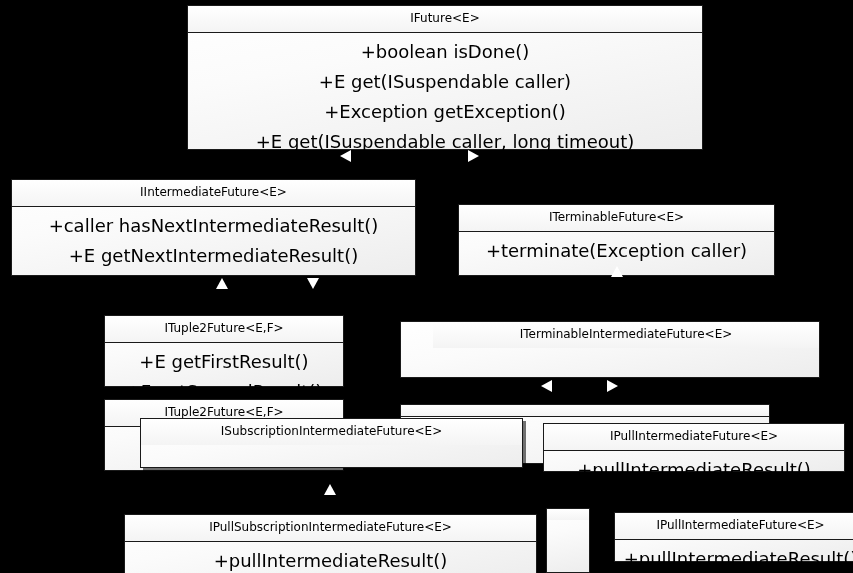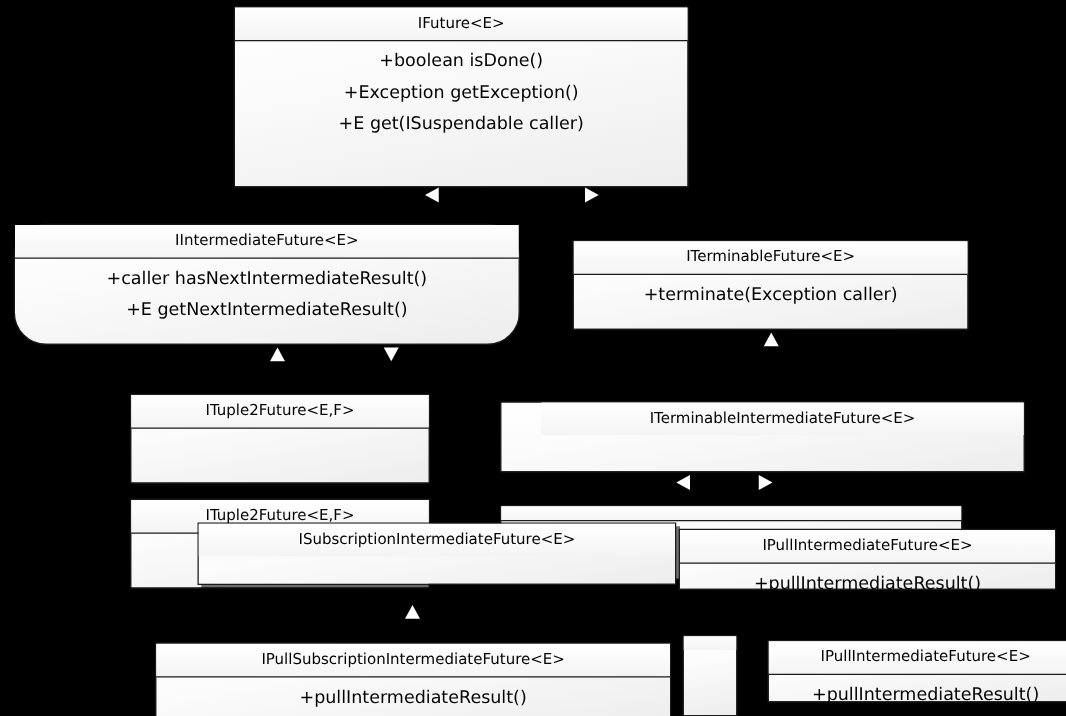--- a/index.html
+++ b/index.html
@@ -35,21 +35,21 @@
   }
   .uml-class.no-members .uml-title {
     border-bottom: none;
   }
   .uml-members {
     padding: 4px 6px 6px 6px;
   }
   .uml-member {
     text-align: center;
     color: #000000;
-    font-size: 14px;
+    font-size: 18px;
     line-height: 1.22;
     padding: 4px 2px;
     white-space: nowrap;
     overflow: hidden;
   }
   .arrow {
     position: absolute;
     width: 0;
     height: 0;
   }
@@ -73,61 +73,66 @@
     border-bottom: 6px solid transparent;
     border-left: 11px solid #ffffff;
   }
 </style>
 </head>
 <body>
 
 <div id="canvas">
   <div id="edges"></div>
   <div id="classes">
-      <div class="uml-class" style="left: 187px; top: 5px; width: 364px; height: 145px; z-index: 10;">
+      <div class="uml-class" style="left: 187px; top: 5px; width: 516px; height: 145px; z-index: 10;">
         <div class="uml-title">IFuture&lt;E&gt;</div>
         <div class="uml-members">
           <div class="uml-member">+boolean isDone()</div>
+          <div class="uml-member">+E get(ISuspendable caller)</div>
           <div class="uml-member">+Exception getException()</div>
-          <div class="uml-member">+E get(ISuspendable caller)</div>
+          <div class="uml-member">+E get(ISuspendable caller, long timeout)</div>
         </div>
       </div>
-      <div class="uml-class" style="left: 11px; top: 179px; width: 405px; height: 97px; z-index: 11; border-radius: 26px;">
+      <div class="uml-class" style="left: 11px; top: 179px; width: 405px; height: 97px; z-index: 11;">
         <div class="uml-title">IIntermediateFuture&lt;E&gt;</div>
         <div class="uml-members">
           <div class="uml-member">+caller hasNextIntermediateResult()</div>
           <div class="uml-member">+E getNextIntermediateResult()</div>
         </div>
       </div>
-      <div class="uml-class" style="left: 458px; top: 192px; width: 317px; height: 72px; z-index: 12;">
+      <div class="uml-class" style="left: 458px; top: 204px; width: 317px; height: 72px; z-index: 12;">
         <div class="uml-title">ITerminableFuture&lt;E&gt;</div>
         <div class="uml-members">
           <div class="uml-member">+terminate(Exception caller)</div>
         </div>
       </div>
       <div class="uml-class" style="left: 104px; top: 315px; width: 240px; height: 72px; z-index: 13;">
         <div class="uml-title">ITuple2Future&lt;E,F&gt;</div>
+        <div class="uml-members">
+          <div class="uml-member">+E getFirstResult()</div>
+          <div class="uml-member">+F getSecondResult()</div>
+        </div>
       </div>
       <div class="uml-class no-members" style="left: 400px; top: 321px; width: 420px; height: 57px; z-index: 14; padding-left: 32px;">
         <div class="uml-title">ITerminableIntermediateFuture&lt;E&gt;</div>
       </div>
       <div class="uml-class" style="left: 104px; top: 399px; width: 240px; height: 72px; z-index: 15;">
         <div class="uml-title">ITuple2Future&lt;E,F&gt;</div>
         <div class="uml-members">
           <div class="uml-member"></div>
           <div class="uml-member"></div>
         </div>
       </div>
       <div class="uml-class" style="left: 400px; top: 404px; width: 370px; height: 60px; z-index: 16;">
         <div class="uml-title"></div>
         <div class="uml-members">
           <div class="uml-member"></div>
         </div>
       </div>
-      <div class="uml-class no-members" style="left: 158px; top: 418px; width: 383px; height: 50px; z-index: 17;">
+      <div class="uml-class no-members" style="left: 140px; top: 418px; width: 383px; height: 50px; z-index: 17;">
         <div class="uml-title">ISubscriptionIntermediateFuture&lt;E&gt;</div>
       </div>
       <div class="uml-class" style="left: 543px; top: 423px; width: 302px; height: 49px; z-index: 18;">
         <div class="uml-title">IPullIntermediateFuture&lt;E&gt;</div>
         <div class="uml-members">
           <div class="uml-member">+pullIntermediateResult()</div>
         </div>
       </div>
       <div class="uml-class no-members" style="left: 546px; top: 508px; width: 44px; height: 65px; z-index: 19;">
         <div class="uml-title"></div>

